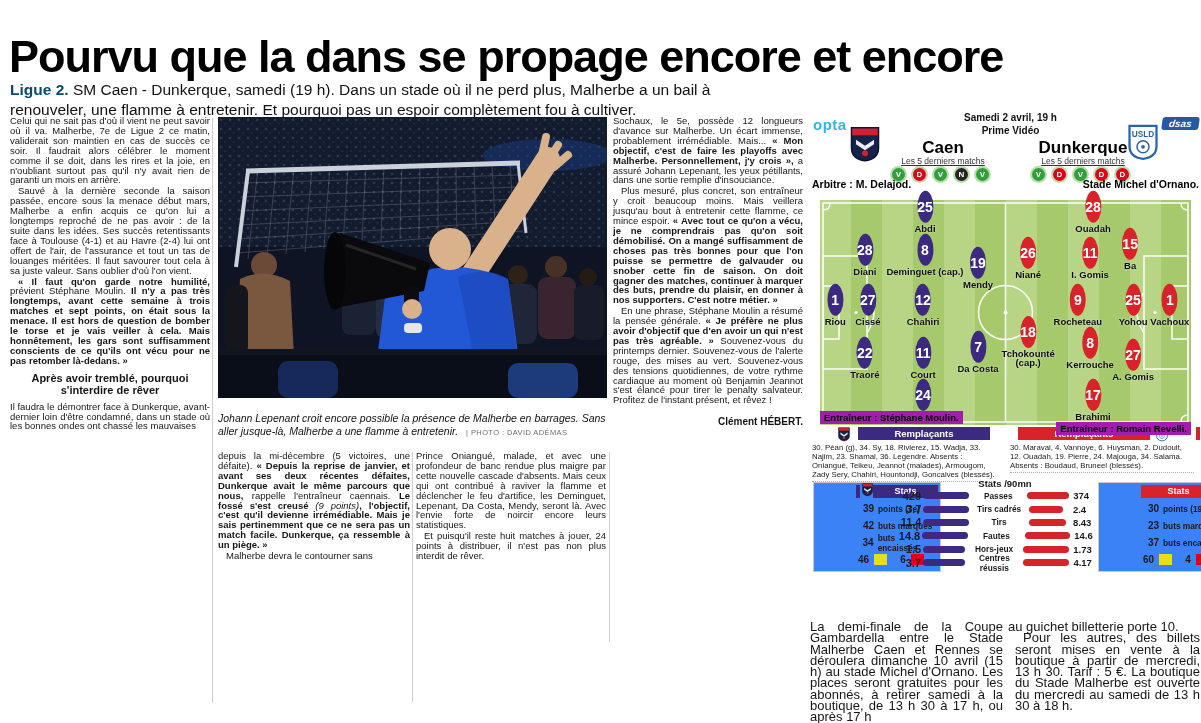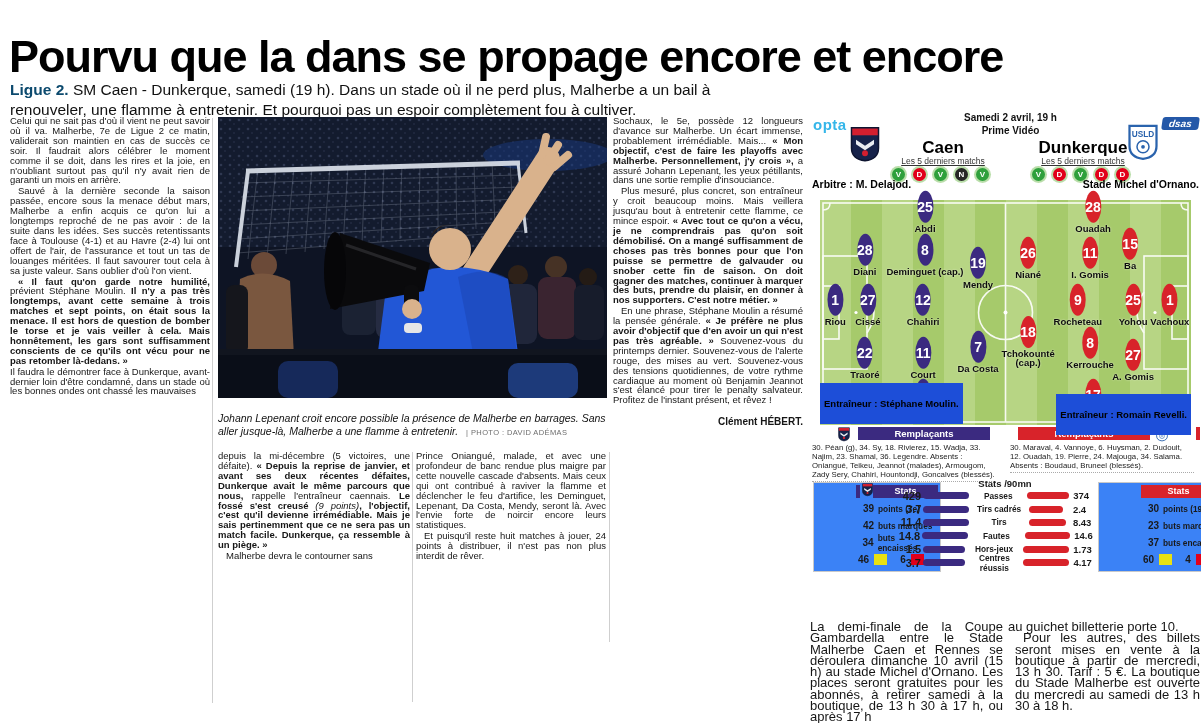--- a/index.html
+++ b/index.html
@@ -42,21 +42,21 @@
            justify-content:space-between;color:#000;}
   
   .pitch{position:absolute;left:10px;top:90px;width:371px;height:225px;}
   .pitch svg{position:absolute;left:0;top:0;}
   .player{position:absolute;transform:translate(-50%,-50%);text-align:center;z-index:2;}
   .pnum{width:16px;height:32px;border-radius:50%;margin:0 auto;color:#fff;font-size:14px;font-weight:bold;
         display:flex;align-items:center;justify-content:center;}
   .t-home .pnum{background:#3b2a80;} .t-away .pnum{background:#d8232a;}
   .pname{font-size:9.5px;font-weight:bold;color:#0d0d0d;white-space:pre-line;line-height:9.5px;margin-top:1px;
          text-shadow:0 0 2px rgba(235,243,215,.9);}
-  .coach{position:absolute;background:#1d4ed8;font-weight:bold;font-size:9.5px;padding:15px 4px;z-index:3;color:#000;}
+  .coach{position:absolute;background:#a21caf;font-weight:bold;font-size:9.5px;padding:1px 4px;z-index:3;color:#000;}
   .coach.home{left:0;bottom:1px;} .coach.away{right:0;bottom:-10px;}
   
   .subs{position:absolute;top:317px;left:0;right:0;}
   .subs-head{position:absolute;top:0;height:13px;color:#fff;font-weight:bold;font-size:9.5px;
              display:flex;align-items:center;justify-content:center;}
   .subs-head.home{left:48px;width:132px;background:#3b2a80;}
   .subs-head.away{left:208px;width:132px;background:#d8232a;}
   .subs-crest{position:absolute;top:0;}
   .subs-text{position:absolute;top:16px;font-size:7.8px;line-height:9px;color:#222;text-align:left;}
   .subs-text.home{left:2px;width:184px;border-bottom:1px dotted #aaa;padding-bottom:2px;}
@@ -102,20 +102,21 @@
      <span>Dans un stade où il ne perd plus, Malherbe a un bail à renouveler, une flamme à entretenir. Et pourquoi pas un espoir complètement fou à cultiver.</span></p>
 
   <div class="colrule" style="left:212px;top:118px;height:585px"></div>
   <div class="colrule" style="left:412px;top:452px;height:250px"></div>
   <div class="colrule" style="left:609px;top:452px;height:190px"></div>
 
   <div class="article-col" style="left:10px;top:116px;width:200px">
       <p><span class="sg-n">Celui qui ne sait pas d'où il vient ne peut savoir où il va. Malherbe, 7e de Ligue 2 ce matin, validerait son maintien en cas de succès ce soir. Il faudrait alors célébrer le moment comme il se doit, dans les rires et la joie, en n'oubliant surtout pas qu'il n'y avait rien de garanti un mois en arrière.</span></p>
       <p class="ind"><span class="sg-n">Sauvé à la dernière seconde la saison passée, encore sous la menace début mars, Malherbe a enfin acquis ce qu'on lui a longtemps reproché de ne pas avoir : de la suite dans les idées. Ses succès retentissants face à Toulouse (4-1) et au Havre (2-4) lui ont offert de l'air, de l'assurance et tout un tas de louanges méritées. Il faut savourer tout cela à sa juste valeur. Sans oublier d'où l'on vient.</span></p>
       <p class="ind"><span class="sg-b">« Il faut qu'on garde notre humilité, </span><span class="sg-n">prévient Stéphane Moulin. </span><span class="sg-b">Il n'y a pas très longtemps, avant cette semaine à trois matches et sept points, on était sous la menace. Il est hors de question de bomber le torse et je vais veiller à cela. Mais honnêtement, les gars sont suffisamment conscients de ce qu'ils ont vécu pour ne pas retomber là-dedans. »</span></p>
+      <h3 class="crosshead">Après avoir tremblé, pourquoi s'interdire de rêver</h3>
       <p><span class="sg-n">Il faudra le démontrer face à Dunkerque, avant-dernier loin d'être condamné, dans un stade où les bonnes ondes ont chassé les mauvaises</span></p>
     </div>
   <div class="article-col" style="left:218px;top:451px;width:192px">
       <p><span class="sg-n">depuis la mi-décembre (5 victoires, une défaite). </span><span class="sg-b">« Depuis la reprise de janvier, et avant ses deux récentes défaites, Dunkerque avait le même parcours que nous, </span><span class="sg-n">rappelle l'entraîneur caennais. </span><span class="sg-b">Le fossé s'est creusé </span><span class="sg-i">(9 points)</span><span class="sg-b">, l'objectif, c'est qu'il devienne irrémédiable. Mais je sais pertinemment que ce ne sera pas un match facile. Dunkerque, ça ressemble à un piège. »</span></p>
       <p class="ind"><span class="sg-n">Malherbe devra le contourner sans</span></p>
     </div>
   <div class="article-col" style="left:416px;top:451px;width:190px">
       <p><span class="sg-n">Prince Oniangué, malade, et avec une profondeur de banc rendue plus maigre par cette nouvelle cascade d'absents. Mais ceux qui ont contribué à raviver la flamme et déclencher le feu d'artifice, les Deminguet, Lepenant, Da Costa, Mendy, seront là. Avec l'envie forte de noircir encore leurs statistiques.</span></p>
       <p class="ind"><span class="sg-n">Et puisqu'il reste huit matches à jouer, 24 points à distribuer, il n'est pas non plus interdit de rêver.</span></p>
     </div>

